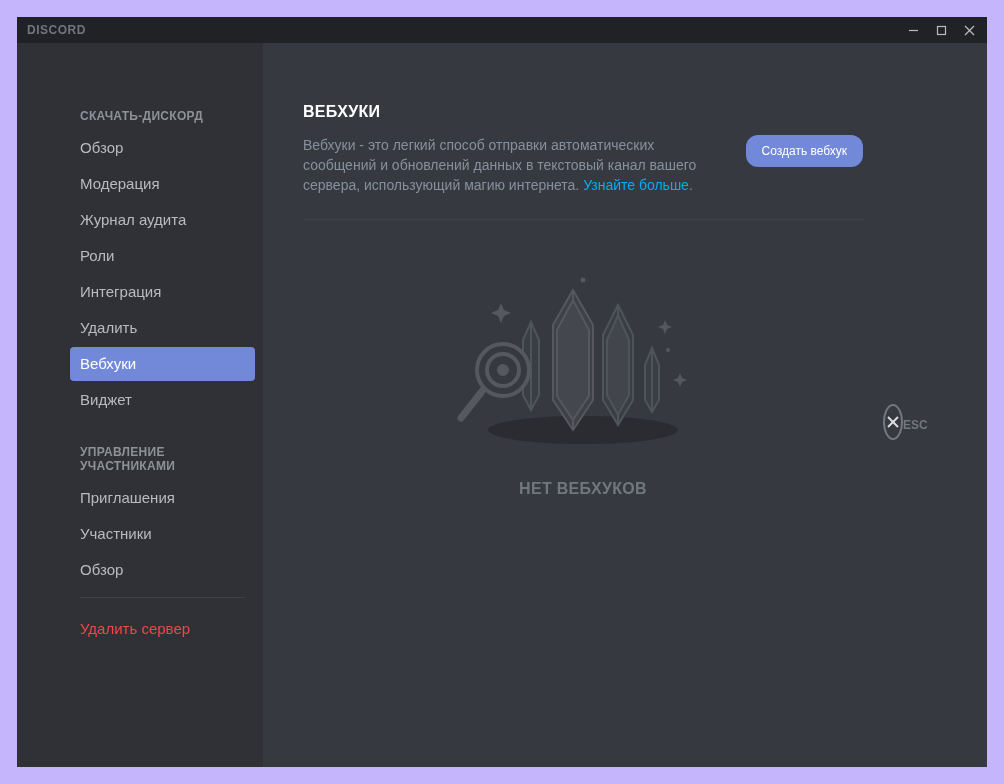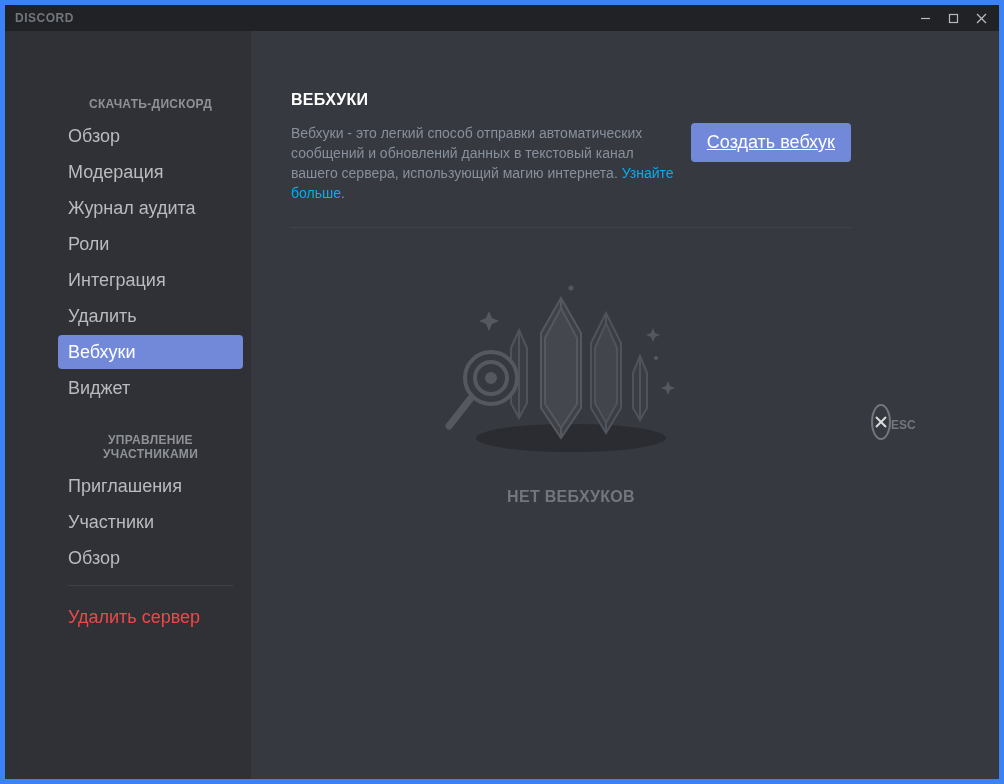--- a/index.html
+++ b/index.html
@@ -10,22 +10,22 @@
     body {
       font-family: -apple-system, BlinkMacSystemFont, "Segoe UI", Helvetica, Arial, sans-serif;
       background: #ffffff;
       width: 1004px;
       height: 784px;
       overflow: hidden;
     }
     .window {
       width: 1004px;
       height: 784px;
-      background: #3b82f6;
-      padding: 5px;
+      background: #c4b5fd;
+      padding: 17px;
       display: flex;
       flex-direction: column;
     }
     .titlebar {
       height: 26px;
       background: #202225;
       display: flex;
       align-items: center;
       justify-content: space-between;
       padding: 0 4px 0 10px;
@@ -68,25 +68,24 @@
       padding-left: 45px;
     }
     .sidebar-header {
       color: #8e9297;
       font-size: 12px;
       font-weight: 700;
       text-transform: uppercase;
       padding: 6px 10px;
       letter-spacing: 0.3px;
       margin-bottom: 2px;
-      text-align: center;
     }
     .sidebar-item {
       color: #b9bbbe;
-      font-size: 18px;
+      font-size: 15px;
       padding: 7px 10px;
       border-radius: 4px;
       margin-bottom: 2px;
       cursor: pointer;
       line-height: 20px;
     }
     .sidebar-item.active {
       background: #7289da;
       color: #ffffff;
     }
@@ -135,27 +134,26 @@
       max-width: 420px;
     }
     .description a {
       color: #00aff4;
       text-decoration: none;
     }
     .create-btn {
       background: #7289da;
       color: #ffffff;
       border: none;
-      border-radius: 4px;
+      border-radius: 12px;
       padding: 9px 16px;
-      font-size: 18px;
+      font-size: 12px;
       font-weight: 500;
       cursor: pointer;
       white-space: nowrap;
-      text-decoration: underline;
     }
     .empty-state {
       display: flex;
       flex-direction: column;
       align-items: center;
       padding-top: 50px;
     }
     .empty-illustration {
       width: 260px;
       height: 180px;

